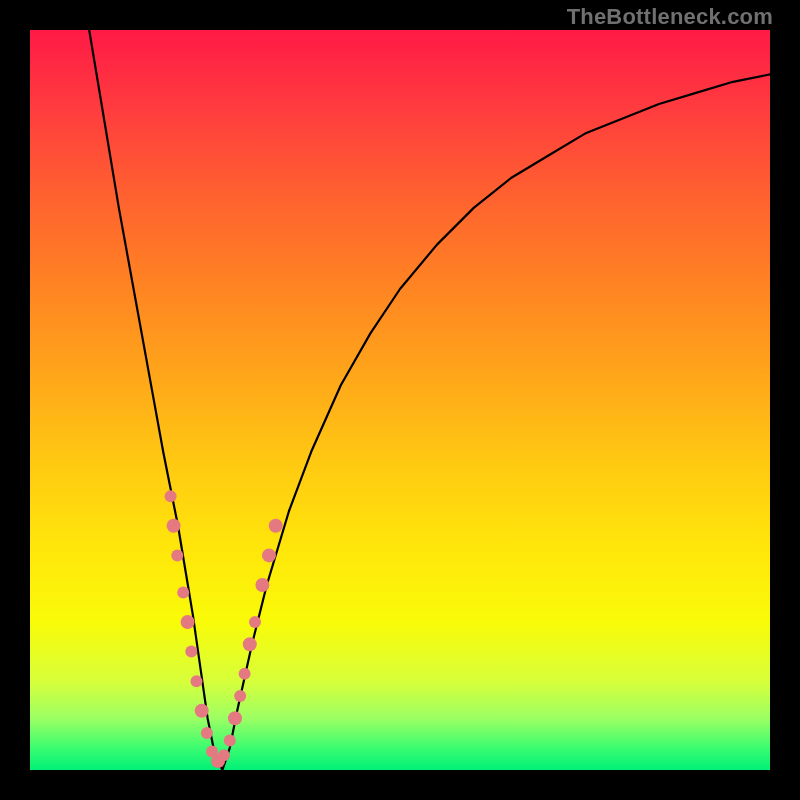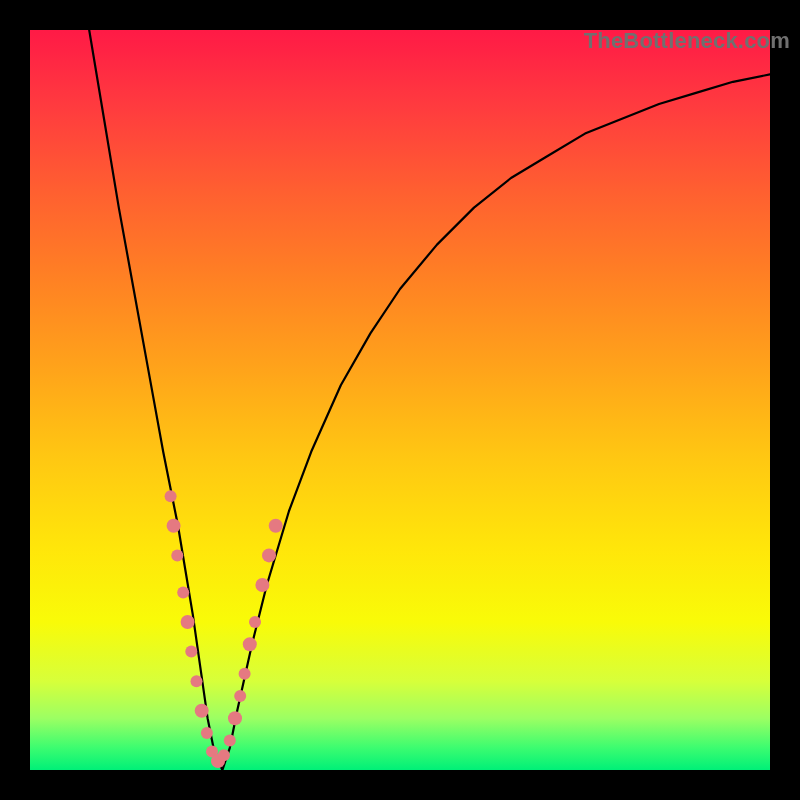--- a/index.html
+++ b/index.html
@@ -28,28 +28,27 @@
       #f9fb08 80%,
       #d7ff3a 88%,
       #9cff63 93%,
       #3cfc70 97%,
       #00f078 100%
     );
   }
   .watermark {
     position: absolute;
     top: 4px;
-    right: 10px;
+    right: 27px;
     font-family: Arial, Helvetica, sans-serif;
     font-size: 22px;
     font-weight: 600;
     color: #707070;
     letter-spacing: 0.2px;
     user-select: none;
-    margin-top: 24px;
   }
   svg.curve {
     position: absolute;
     left: 0; top: 0;
     width: 740px; height: 740px;
   }
   .stroke-main {
     fill: none;
     stroke: #000;
     stroke-width: 2.2;

